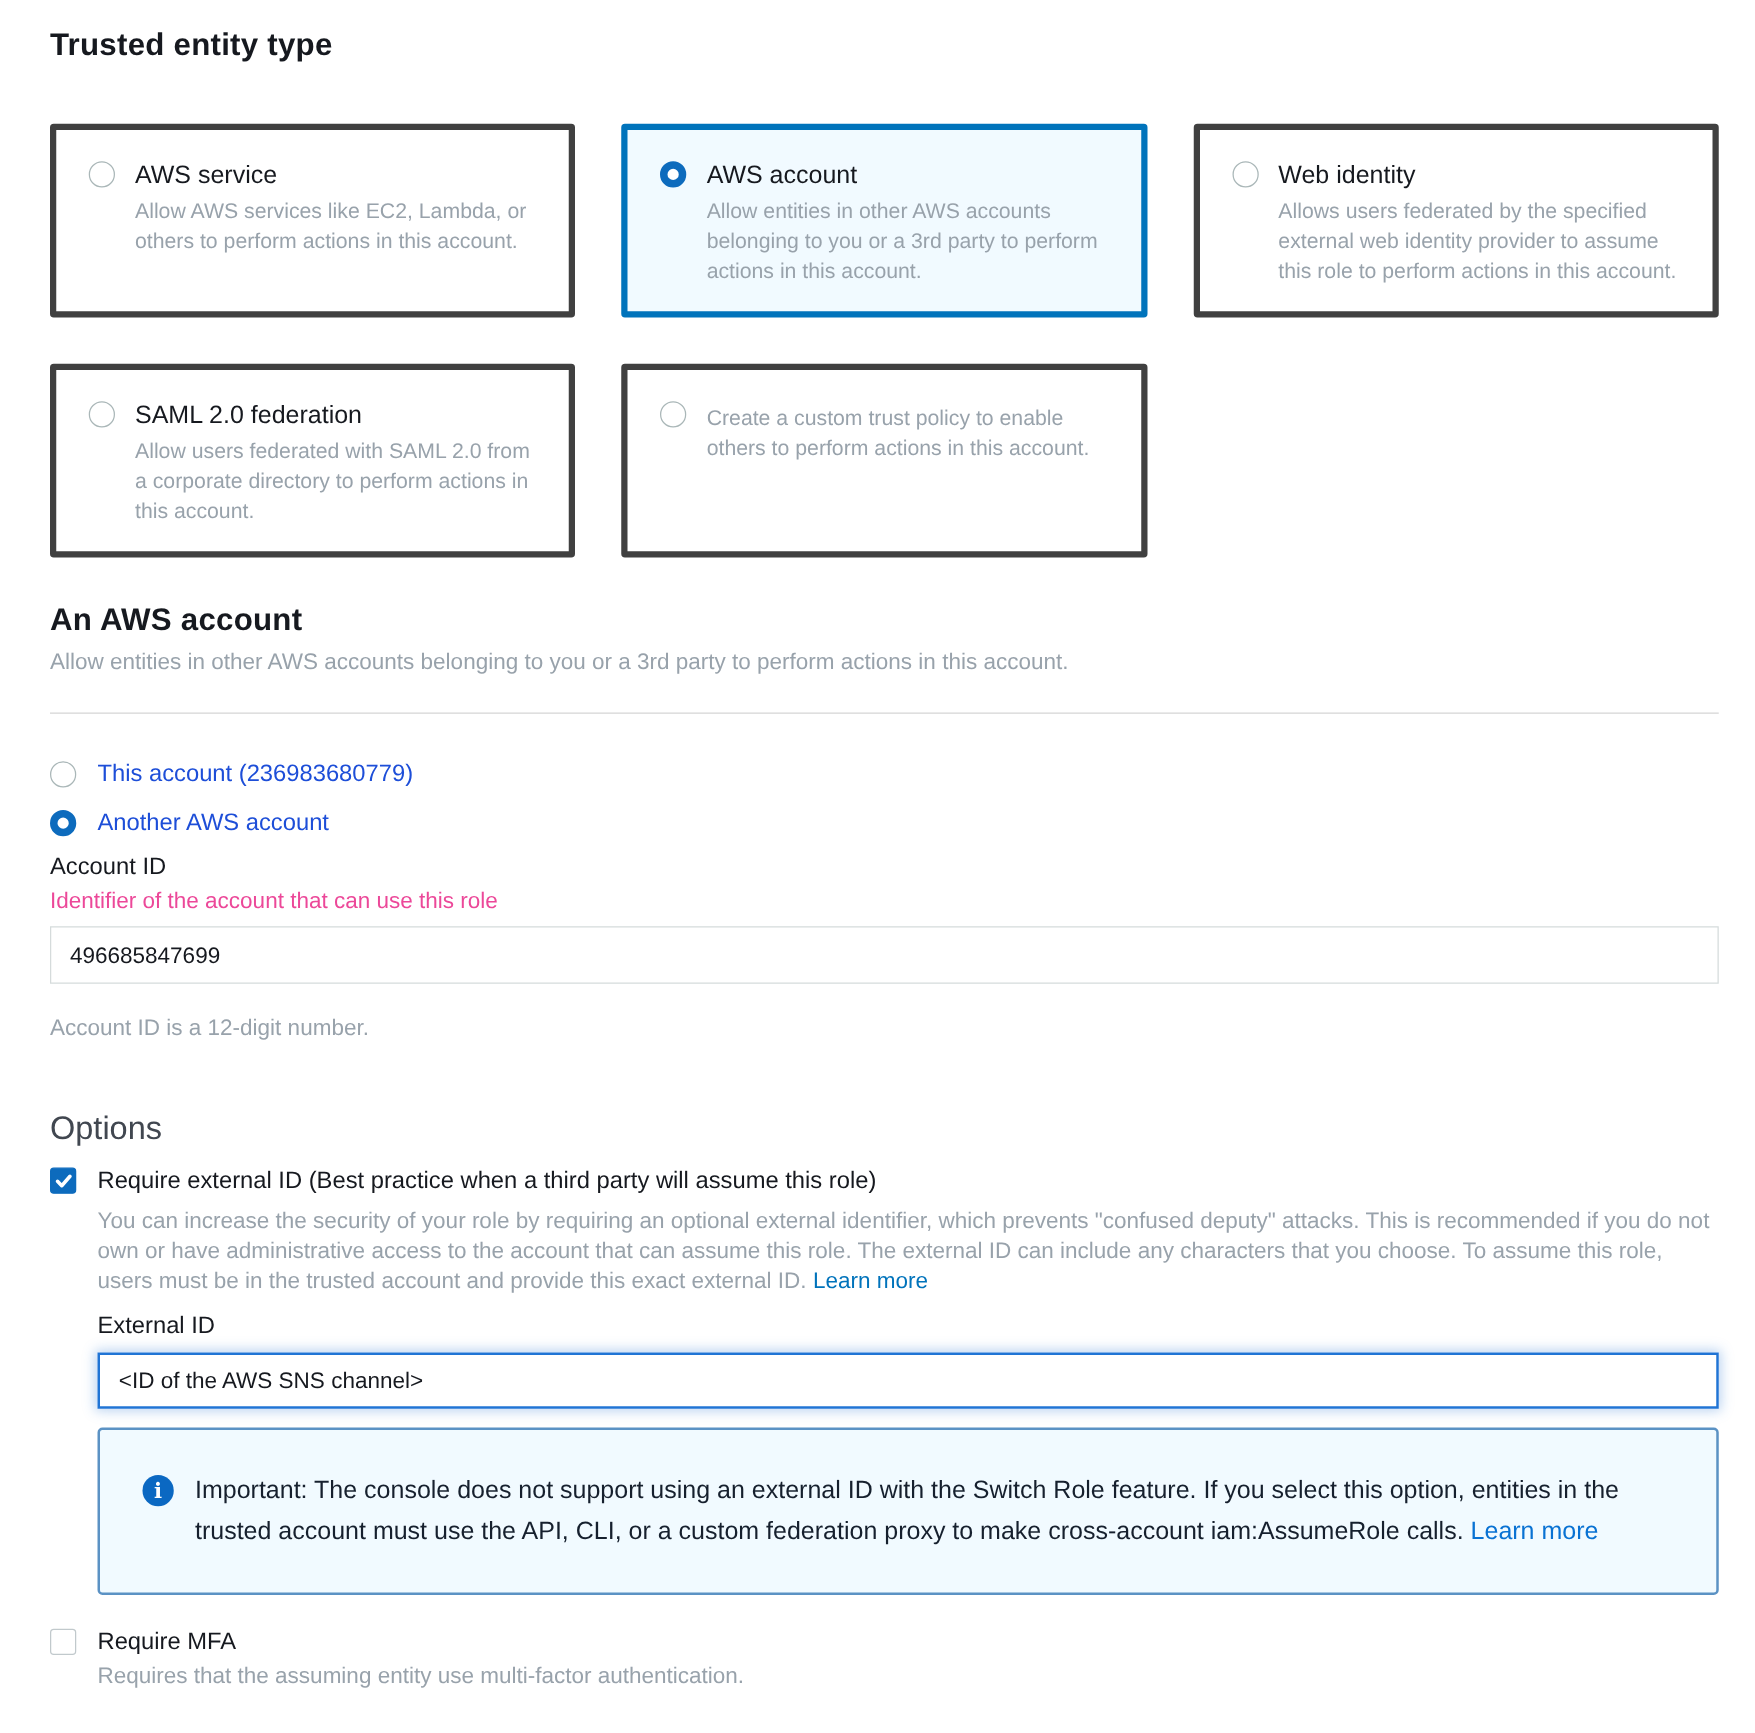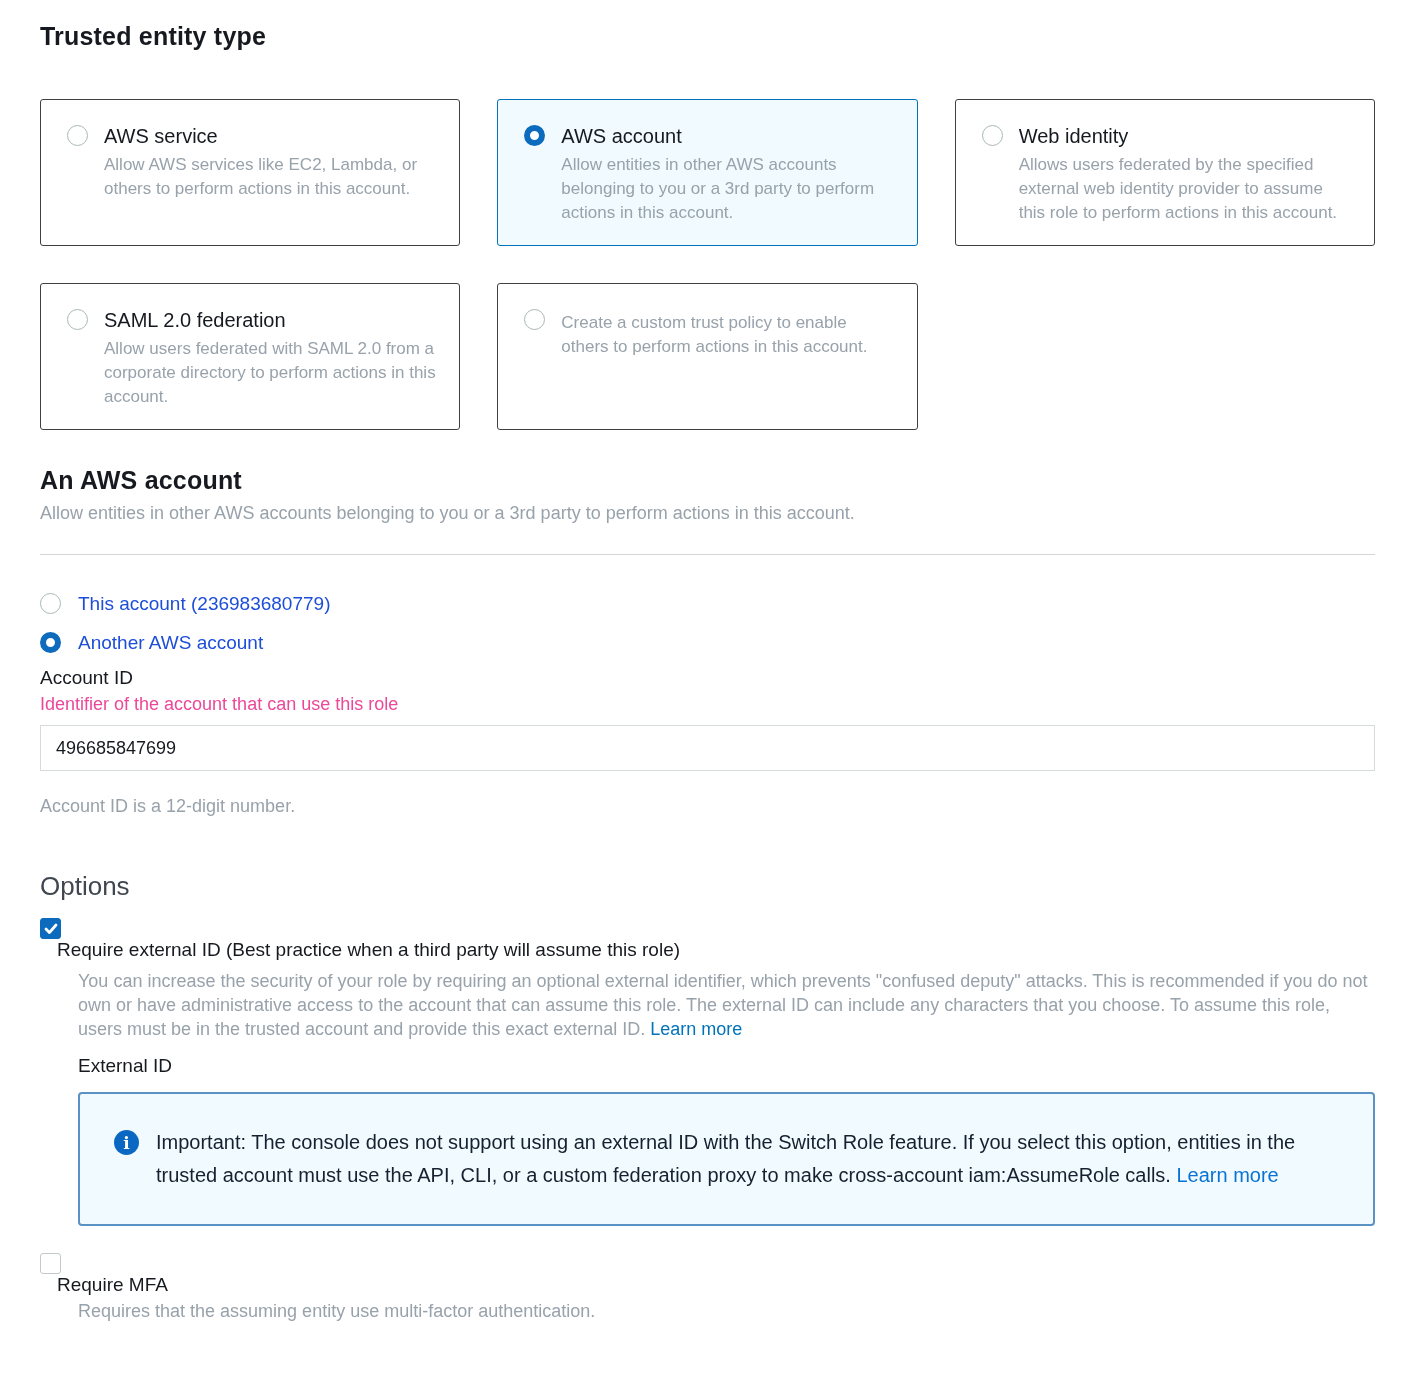--- a/index.html
+++ b/index.html
@@ -18,21 +18,21 @@
 
   
   .cards-grid {
     margin-top: 48px;
     display: grid;
     grid-template-columns: repeat(3, 1fr);
     gap: 37px;
     width: 1335px;
   }
   .card {
-    border: 1px solid #404040;
+    border: 5px solid #404040;
     border-radius: 3px;
     background: #fff;
     padding: 23px 20px 20px 26px;
     cursor: pointer;
   }
   .card.selected { background: #f1faff; border-color: #0073bb; }
   .card-inner { display: flex; align-items: flex-start; }
   .card-title { font-size: 20px; color: #16191f; line-height: 26px; }
   .card-desc { font-size: 17px; line-height: 24px; color: #98a2ab; margin-top: 4px; }
   .card-text { margin-left: 16px; }
@@ -65,21 +65,21 @@
     width: 1335px; height: 46px;
     border: 1px solid #d5dbdb; border-radius: 0;
     font-family: "Liberation Sans", sans-serif;
     font-size: 18px; color: #16191f;
     padding: 0 15px; outline: none; background: #fff;
   }
   .constraint { margin-top: 25px; font-size: 18px; color: #98a2ab; }
 
   
   .options-heading { margin-top: 54px; font-size: 26px; color: #414750; }
-  .checkbox-row { display: flex; align-items: flex-start; cursor: pointer; flex-direction: column; }
+  .checkbox-row { display: flex; align-items: flex-start; cursor: pointer; }
   .row-external-id { margin-top: 16px; }
   .row-mfa { margin-top: 27px; }
   .checkbox {
     flex: 0 0 auto;
     width: 21px; height: 21px; border-radius: 3px;
     border: 1px solid #c1c9cc; background: #fff;
     display: inline-flex; align-items: center; justify-content: center;
   }
   .checkbox.checked { background: #0d6bbd; border-color: #0d6bbd; }
   .checkbox svg { width: 14px; height: 12px; }
@@ -216,20 +216,21 @@
       </svg>
     </span>
     <span class="checkbox-label">Require external ID (Best practice when a third party will assume this role)</span>
   </div>
 
   <div class="help-para indent"><span>You can increase the security of your role by requiring an optional external identifier, which prevents "confused deputy" attacks. This is recommended if you do not own or have administrative access to the account that can assume this role. The external ID can include any characters that you choose. To assume this role, users must be in the trusted account and provide this exact external ID.</span>
     <a class="link">Learn more</a>
   </div>
 
   <div class="external-id-label indent">External ID</div>
+  <input class="text-input focused indent" type="text" value="&lt;ID of the AWS SNS channel&gt;" style="">
 
   <div class="alert">
     <div class="alert-inner">
       <span class="info-icon">i</span>
       <div class="alert-text"><span>Important: The console does not support using an external ID with the Switch Role feature. If you select this option, entities in the trusted account must use the API, CLI, or a custom federation proxy to make cross-account iam:AssumeRole calls.</span>
         <a class="link">Learn more</a>
       </div>
     </div>
   </div>
 

